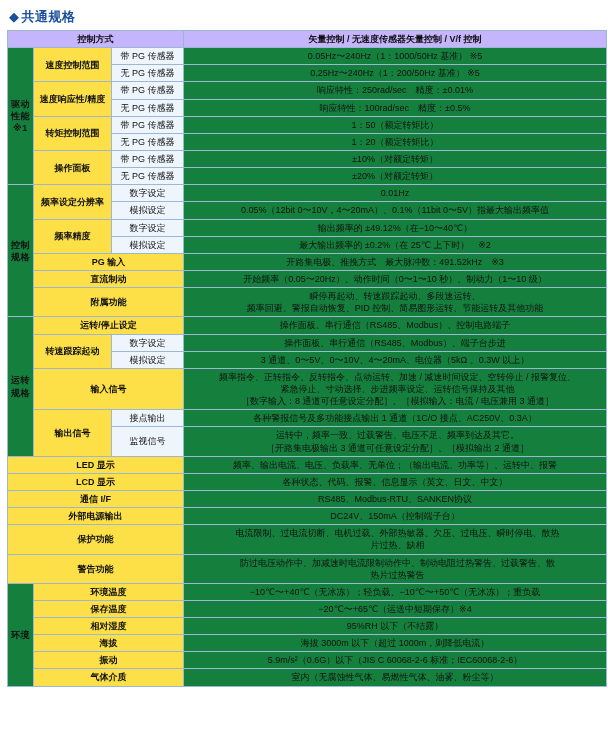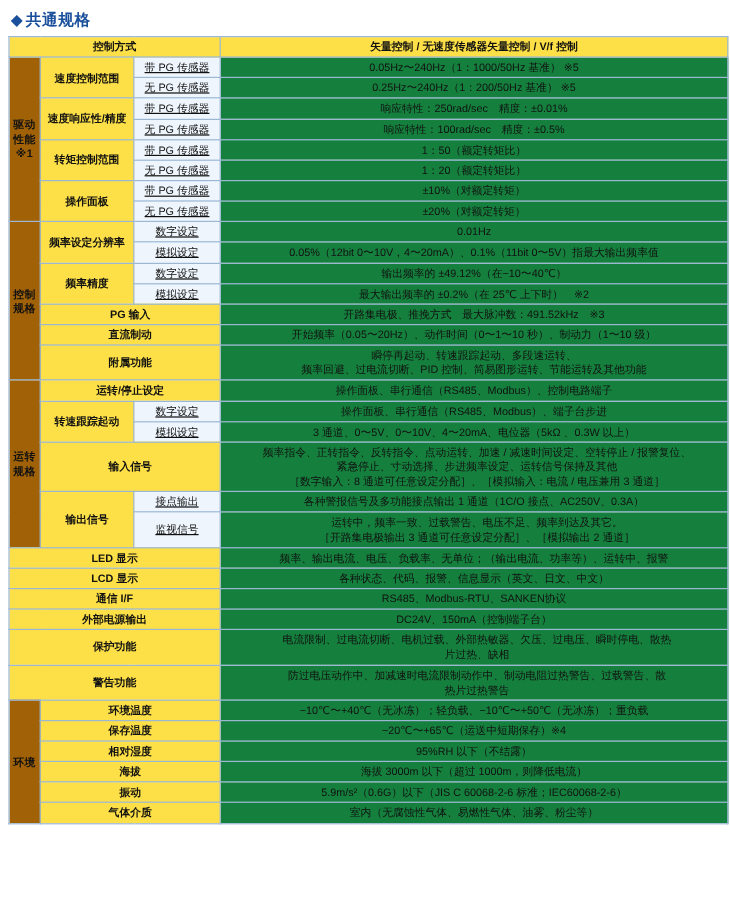--- a/index.html
+++ b/index.html
@@ -39,46 +39,45 @@
   table.spec td, table.spec th {
     border: 1px solid #9bb7d4;
     font-size: 9px;
     line-height: 1.35;
     padding: 2px 3px;
     vertical-align: middle;
     text-align: center;
     color: #111;
   }
   .hdr {
-    background: #fde047;
+    background: #c4b5fd;
     font-weight: bold;
     font-size: 10px;
     color: #0b2c5c;
     padding: 4px 3px;
   }
   .cat {
-    background: #a16207;
+    background: #15803d;
     font-weight: bold;
     font-size: 10px;
     color: #0b2c5c;
     width: 26px;
   }
   .sub1 {
     background: #fde047;
     font-weight: bold;
     font-size: 9.5px;
     color: #123a6b;
     width: 76px;
   }
   .sub2 {
     background: #eef5fc;
     font-size: 9px;
     color: #123a6b;
     width: 72px;
-    text-decoration: underline;
   }
   .val {
     background: #15803d;
     text-align: center;
   }
   .val.left {
     text-align: left;
     padding-left: 8px;
   }
   .vert {
@@ -177,21 +176,21 @@
         <td class="sub1" colspan="2">PG 输入</td>
         <td class="val">开路集电极、推挽方式　最大脉冲数：491.52kHz　※3</td>
       </tr>
       <tr>
         <td class="sub1" colspan="2">直流制动</td>
         <td class="val">开始频率（0.05〜20Hz）、动作时间（0〜1〜10 秒）、制动力（1〜10 级）</td>
       </tr>
       <tr>
         <td class="sub1" colspan="2">附属功能</td>
         <td class="val multiline">瞬停再起动、转速跟踪起动、多段速运转、
-频率回避、过电流切断、PID 控制、简易图形运转、节能运转及其他功能</td>
+频率回避、警报自动恢复、PID 控制、简易图形运转、节能运转及其他功能</td>
       </tr>
 
       <tr>
         <td class="cat vert" rowspan="6">运转规格</td>
         <td class="sub1" colspan="2">运转/停止设定</td>
         <td class="val">操作面板、串行通信（RS485、Modbus）、控制电路端子</td>
       </tr>
       <tr>
         <td class="sub1" rowspan="2">转速跟踪起动</td>
         <td class="sub2">数字设定</td>

